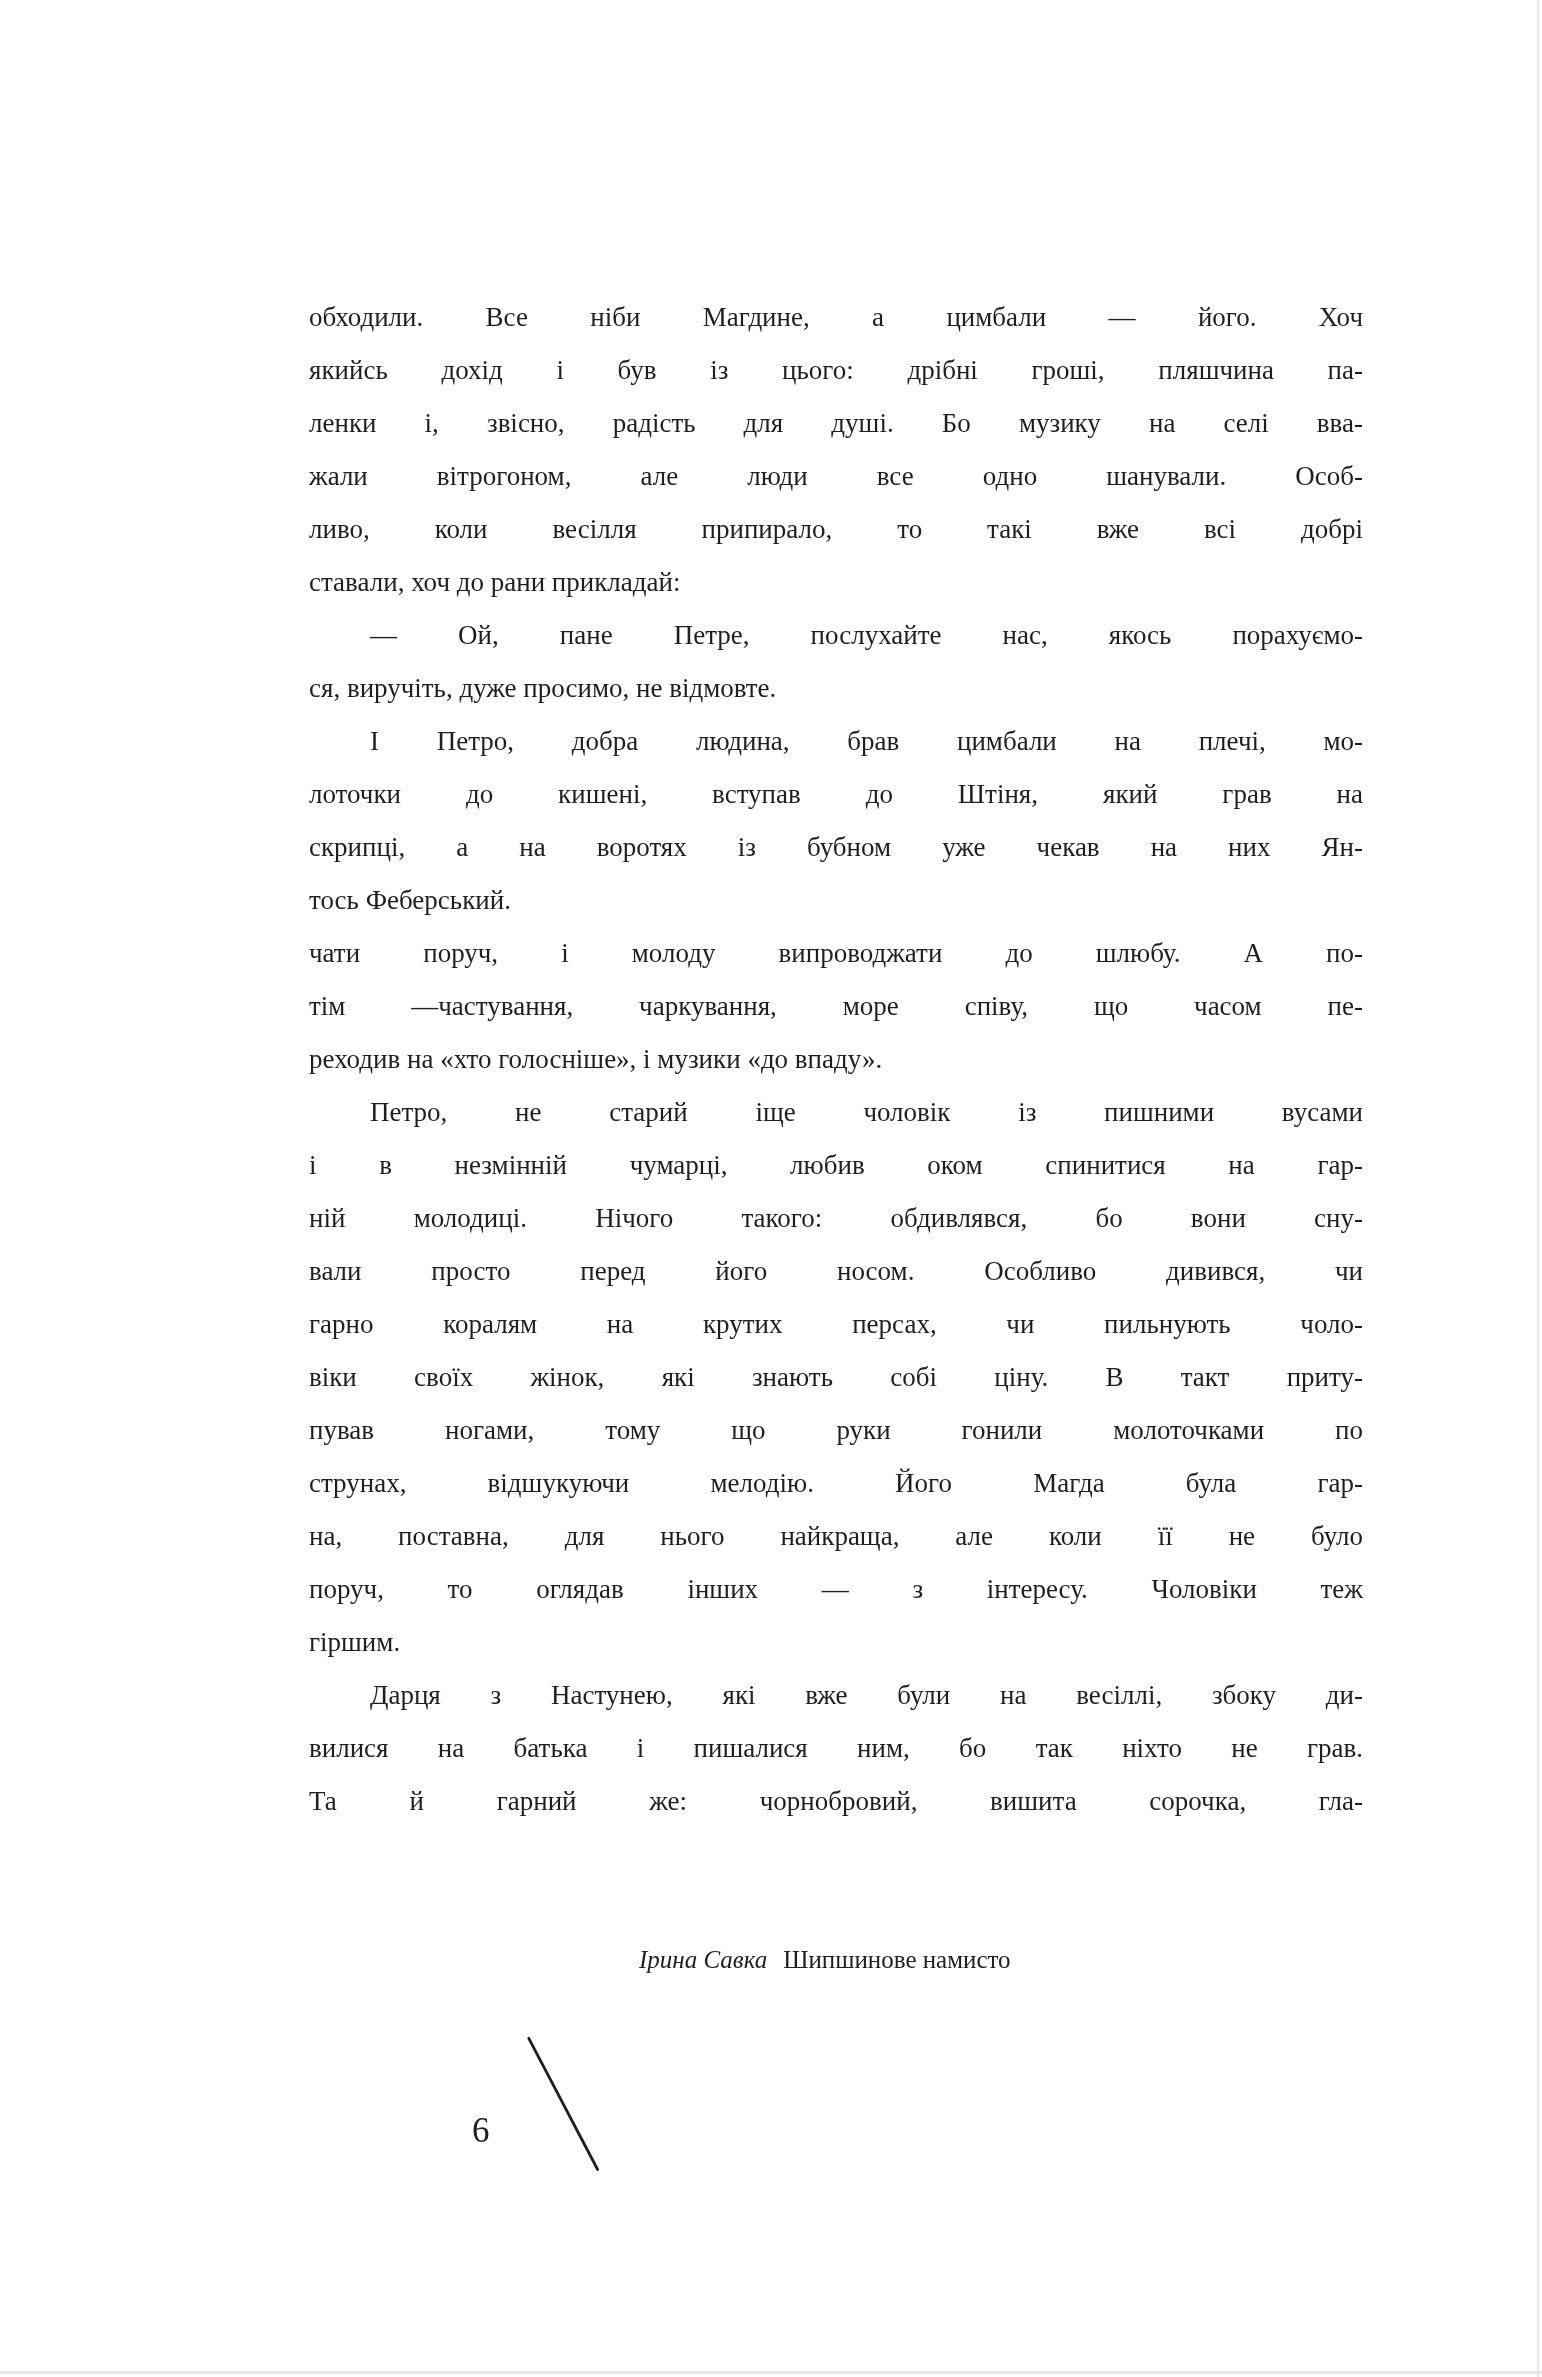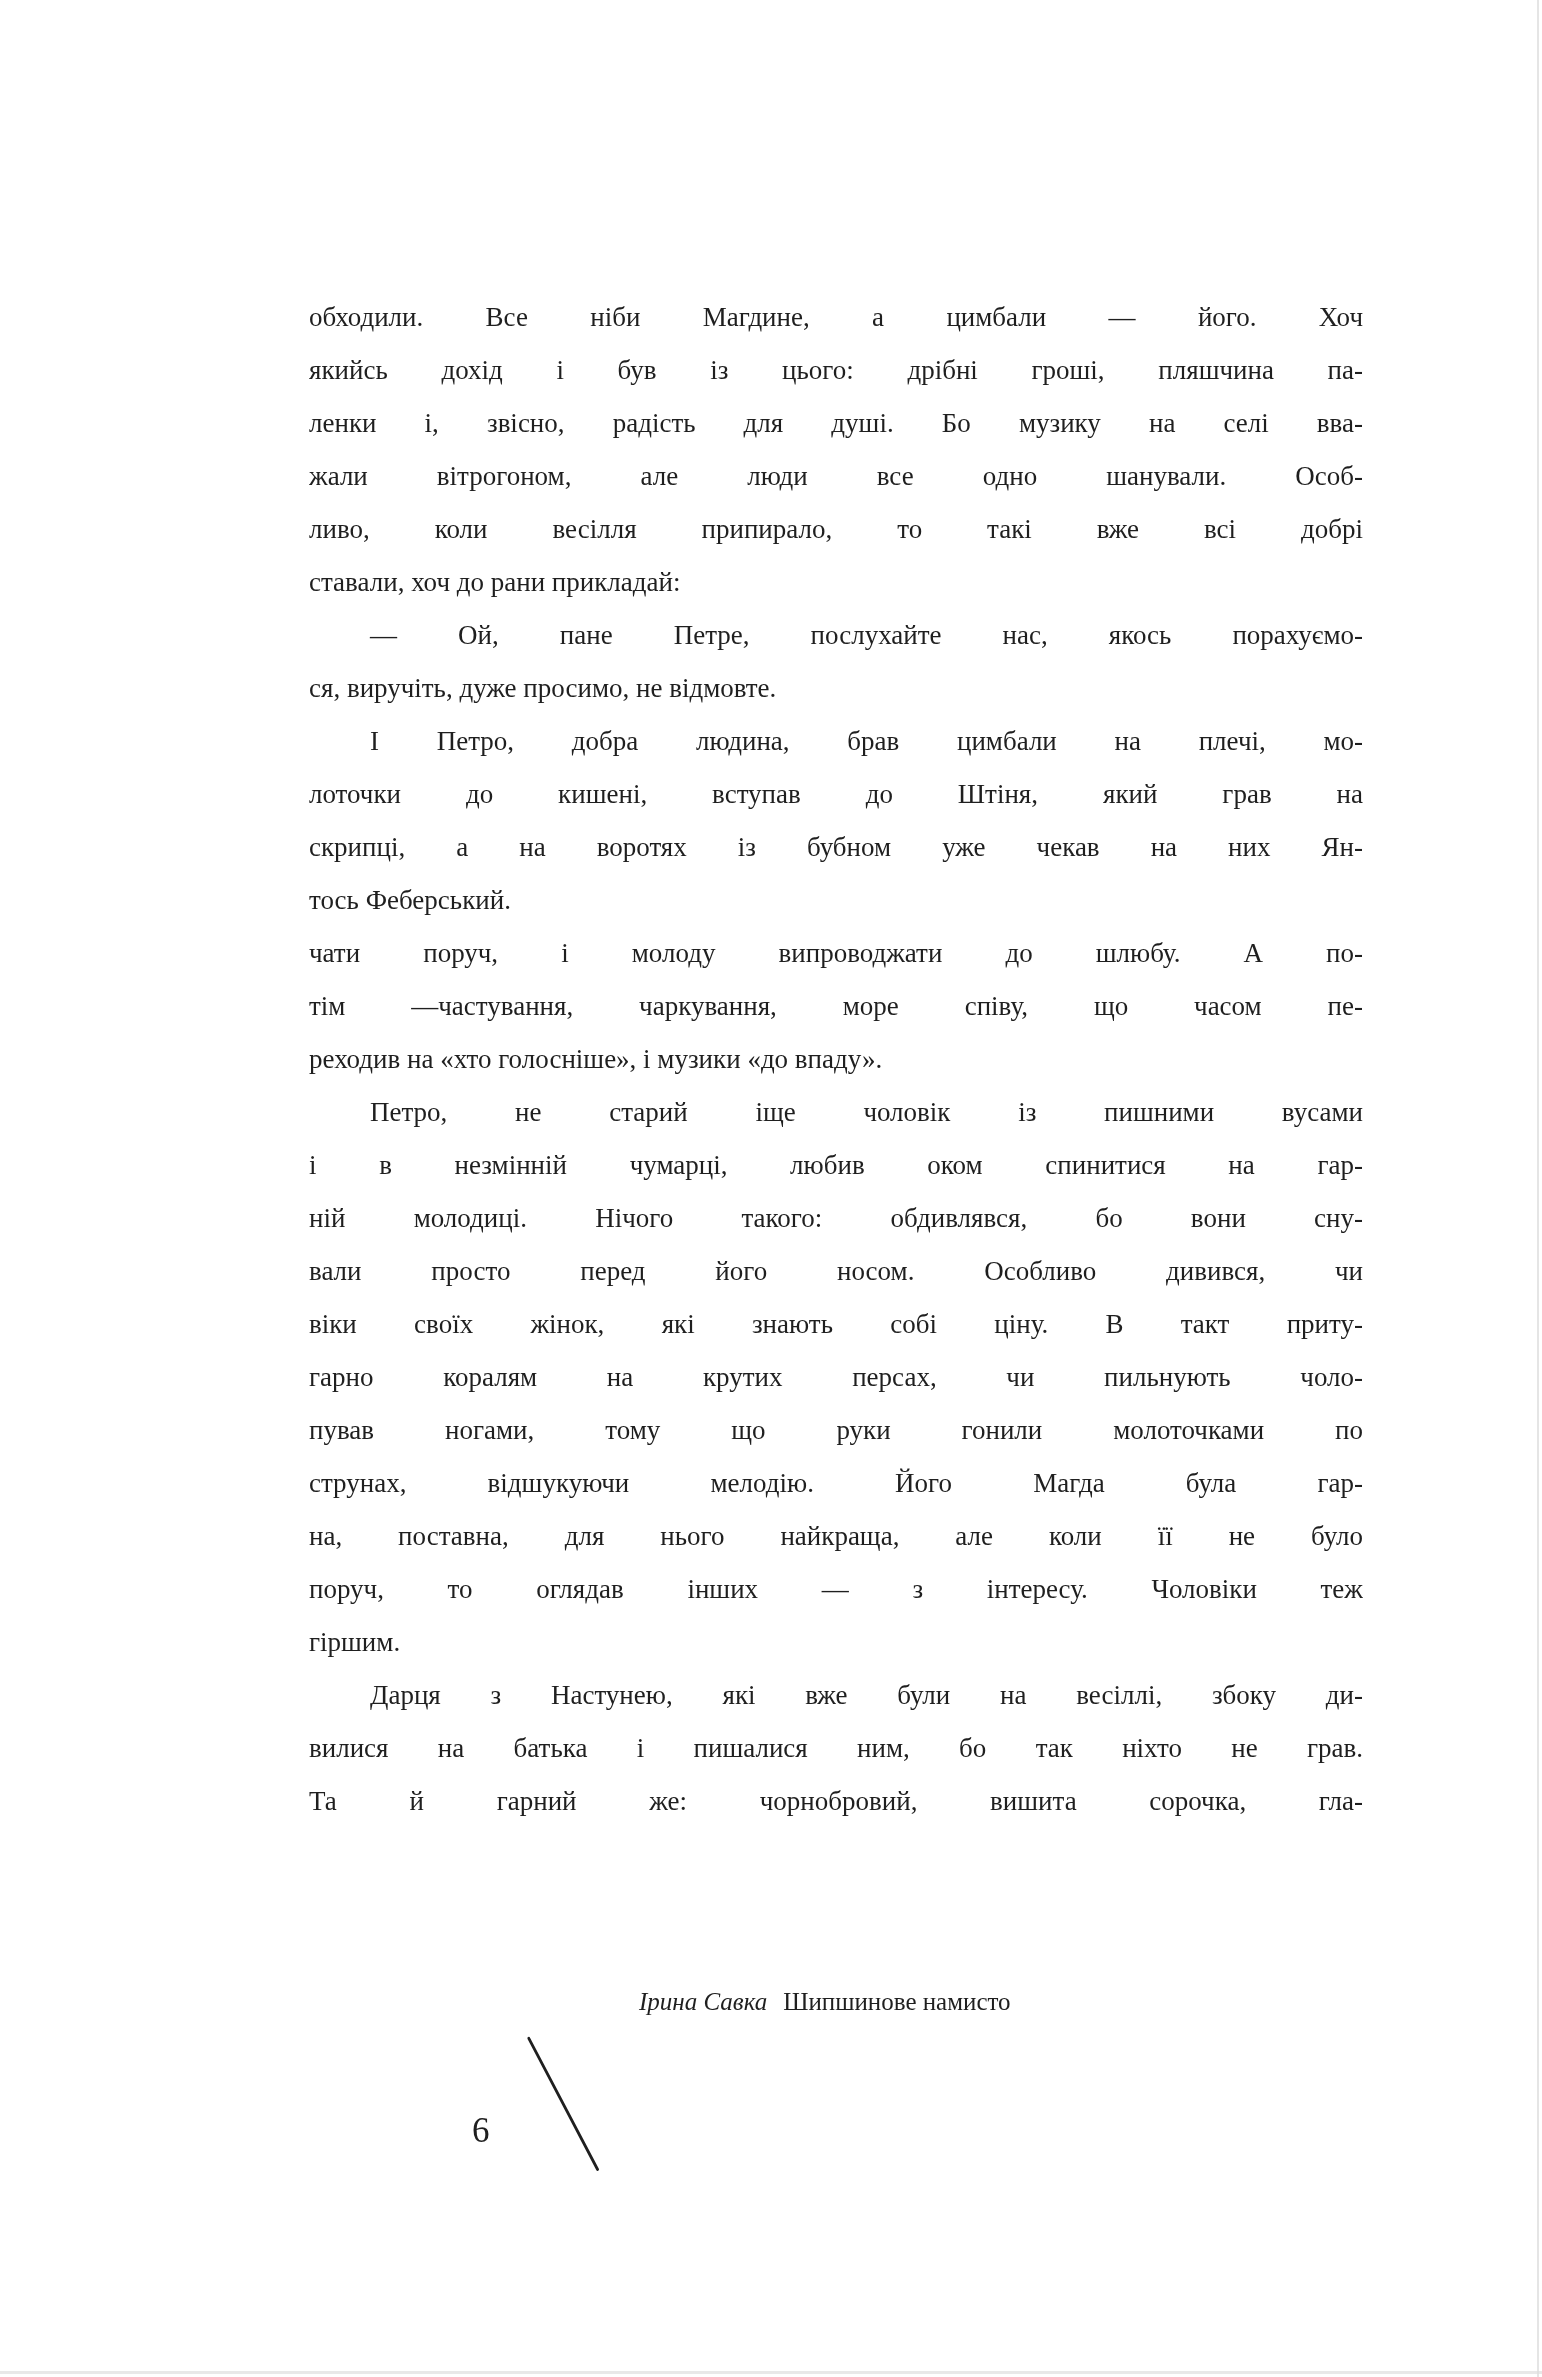--- a/index.html
+++ b/index.html
@@ -52,21 +52,21 @@
     white-space: normal;
     overflow: hidden;
   }
   .text-line.last { text-align-last: left; }
   .text-line.indent { text-indent: 61px; }
 
   
   .footer-text {
     position: absolute;
     left: 639px;
-    top: 1986px;
+    top: 1944px;
     font-size: 25px;
     line-height: 32px;
     white-space: nowrap;
   }
   .footer-author { font-style: italic; }
   .footer-title { margin-left: 16px; font-style: normal; }
   .page-number {
     position: absolute;
     left: 472px;
     top: 2110px;
@@ -114,22 +114,22 @@
       <div class="paragraph">
         <div class="text-line">чати поруч, і молоду випроводжати до шлюбу. А по-</div>
         <div class="text-line">тім —частування, чаркування, море співу, що часом пе-</div>
         <div class="text-line last">реходив на «хто голосніше», і музики «до впаду».</div>
       </div>
       <div class="paragraph">
         <div class="text-line indent">Петро, не старий іще чоловік із пишними вусами</div>
         <div class="text-line">і в незмінній чумарці, любив оком спинитися на гар-</div>
         <div class="text-line">ній молодиці. Нічого такого: обдивлявся, бо вони сну-</div>
         <div class="text-line">вали просто перед його носом. Особливо дивився, чи</div>
+        <div class="text-line">гарно коралям на крутих персах, чи пильнують чоло-</div>
         <div class="text-line">віки своїх жінок, які знають собі ціну. В такт приту-</div>
-        <div class="text-line">гарно коралям на крутих персах, чи пильнують чоло-</div>
         <div class="text-line">пував ногами, тому що руки гонили молоточками по</div>
         <div class="text-line">струнах, відшукуючи мелодію. Його Магда була гар-</div>
         <div class="text-line">на, поставна, для нього найкраща, але коли її не було</div>
         <div class="text-line">поруч, то оглядав інших — з інтересу. Чоловіки теж</div>
         <div class="text-line last">гіршим.</div>
       </div>
       <div class="paragraph">
         <div class="text-line indent">Дарця з Настунею, які вже були на весіллі, збоку ди-</div>
         <div class="text-line">вилися на батька і пишалися ним, бо так ніхто не грав.</div>
         <div class="text-line">Та й гарний же: чорнобровий, вишита сорочка, гла-</div>

